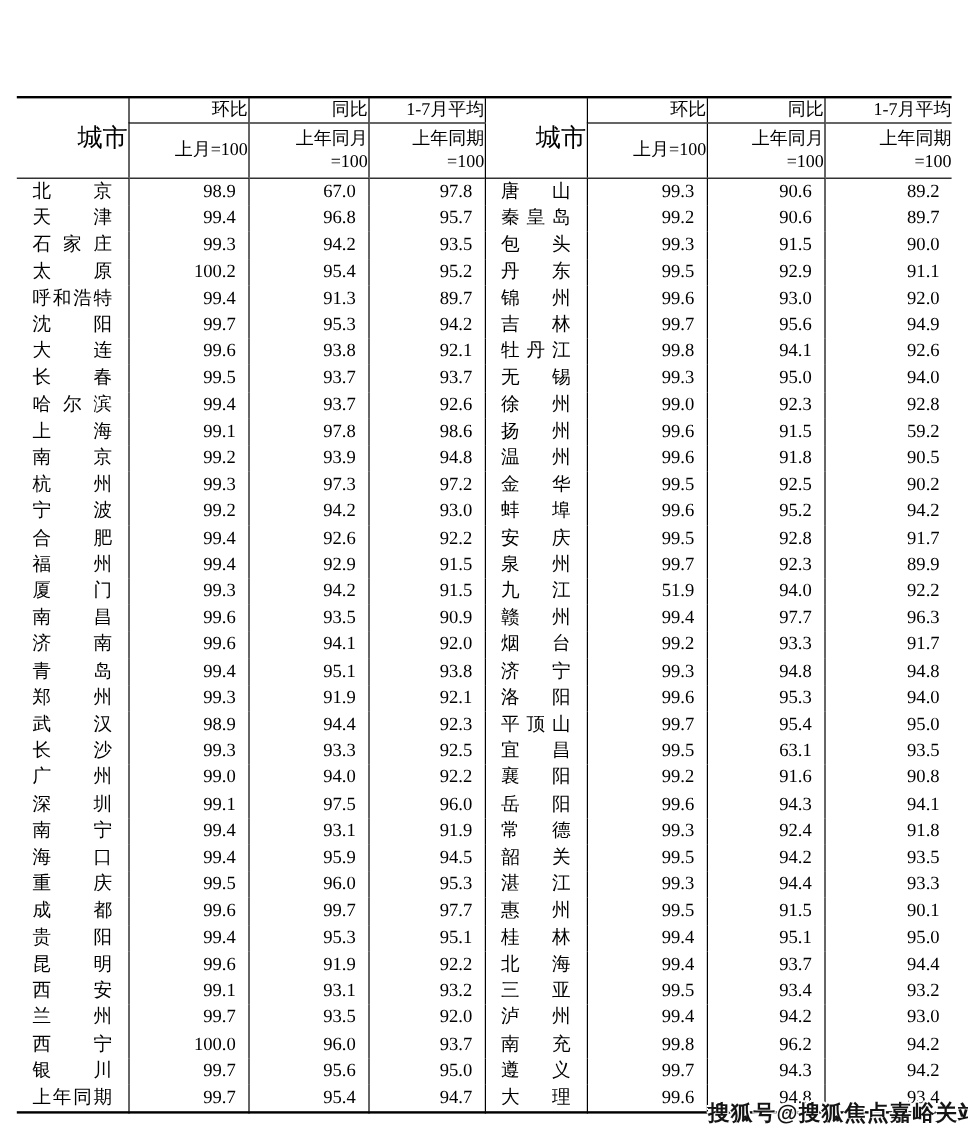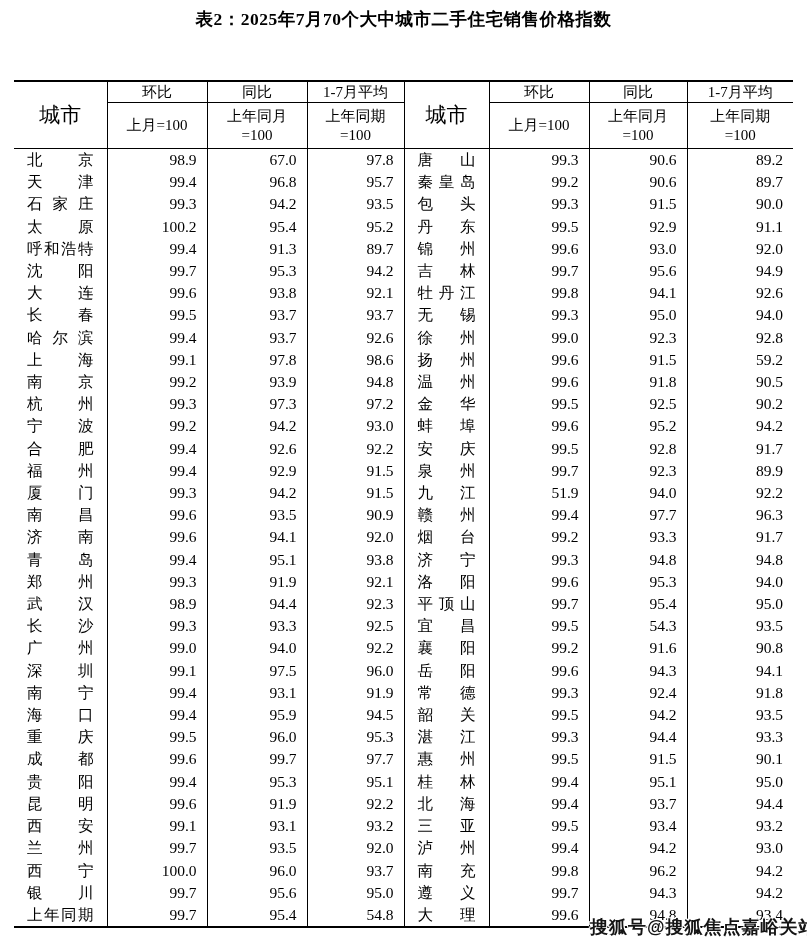--- a/index.html
+++ b/index.html
@@ -32,21 +32,21 @@
     border-top: 2.5px solid #000;
     border-bottom: 2.5px solid #000;
     font-size: 15.5px;
   }
   table.price-table th, table.price-table td {
     padding: 0;
     font-weight: normal;
     border-left: 1px solid #000;
   }
   table.price-table .bl-none { border-left: none; }
-  thead th { text-align: center; border-bottom: 1px solid #000; }
+  thead th { text-align: right; border-bottom: 1px solid #000; }
   thead .h1 { height: 20px; line-height: 20px; font-size: 15px; }
   thead .h2 {
     height: 45px;
     font-size: 15px;
     line-height: 19px;
     white-space: pre-line;
     vertical-align: middle;
   }
   thead .hcity { font-size: 21px; vertical-align: middle; }
   tbody td { height: 22.2px; line-height: 22.2px; overflow: hidden; }
@@ -68,21 +68,20 @@
     letter-spacing: 1px;
     color: #141414;
     text-shadow: -1px -1px 0 #fff, 1px -1px 0 #fff, -1px 1px 0 #fff, 1px 1px 0 #fff, 0 0 2px #fff;
   }
 </style>
 </head>
 <body>
 
 <div class="page">
 
-  <div class="title">表2：2025年7月70个大中城市二手住宅销售价格指数</div>
 
   <table class="price-table">
     <colgroup>
       <col style="width:93px">
       <col style="width:100px">
       <col style="width:100px">
       <col style="width:97px">
       <col style="width:85px">
       <col style="width:100px">
       <col style="width:98px">
@@ -433,21 +432,21 @@
           <td class="city bl-none">
             <span class="cj">长沙</span>
           </td>
           <td class="num">99.3</td>
           <td class="num">93.3</td>
           <td class="num">92.5</td>
           <td class="city">
             <span class="cj">宜昌</span>
           </td>
           <td class="num">99.5</td>
-          <td class="num">54.3</td>
+          <td class="num">63.1</td>
           <td class="num">93.5</td>
         </tr>
 
         <tr>
           <td class="city bl-none">
             <span class="cj">广州</span>
           </td>
           <td class="num">99.0</td>
           <td class="num">94.0</td>
           <td class="num">92.2</td>
@@ -623,21 +622,21 @@
           <td class="num">94.3</td>
           <td class="num">94.2</td>
         </tr>
 
         <tr>
           <td class="city bl-none">
             <span class="cj">上年同期</span>
           </td>
           <td class="num">99.7</td>
           <td class="num">95.4</td>
-          <td class="num">54.8</td>
+          <td class="num">94.7</td>
           <td class="city">
             <span class="cj">大理</span>
           </td>
           <td class="num">99.6</td>
           <td class="num">94.8</td>
           <td class="num">93.4</td>
         </tr>
 
     </tbody>
   </table>

